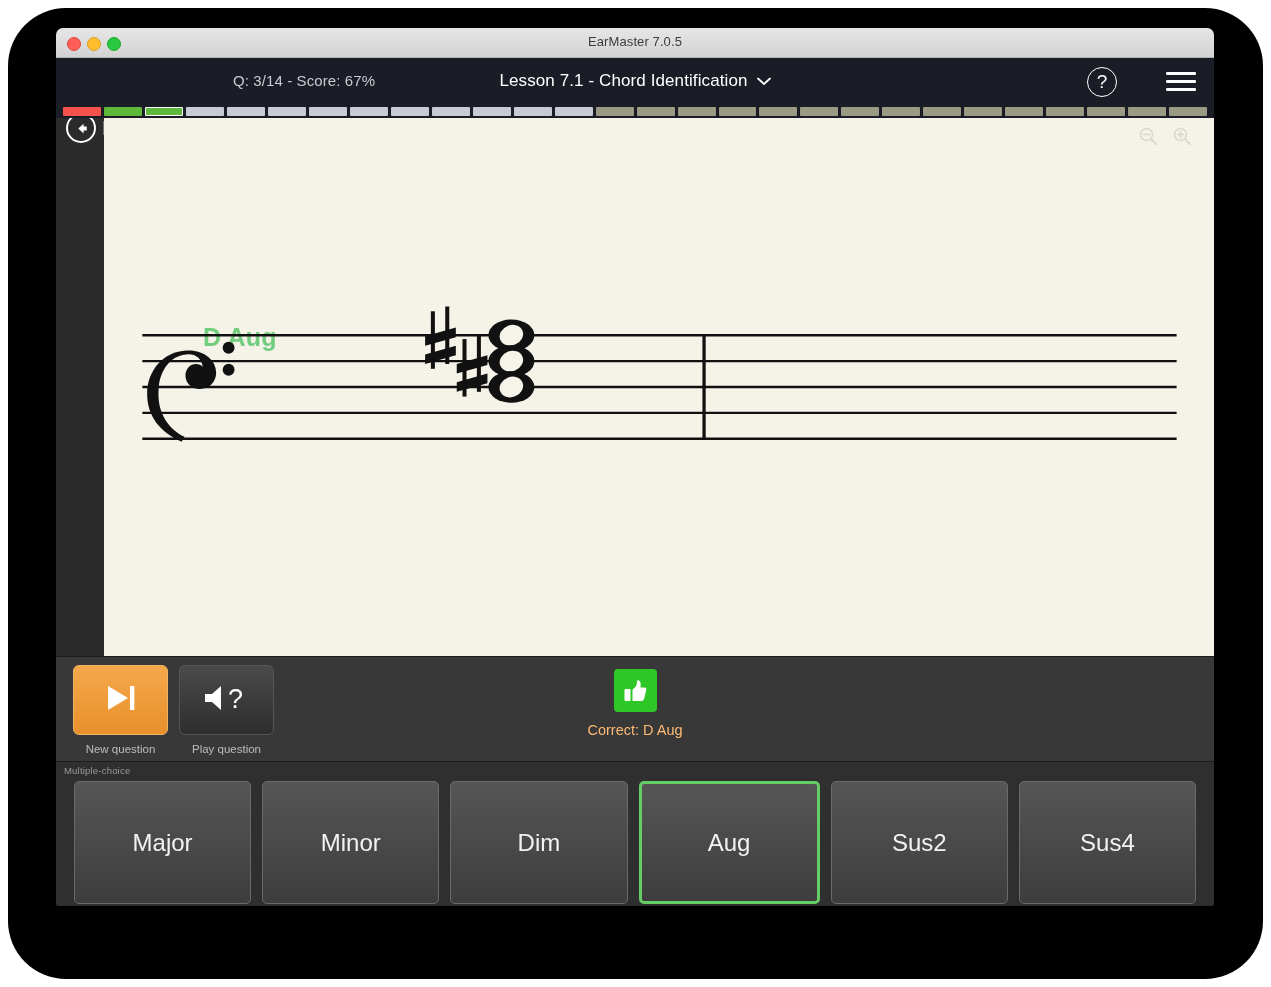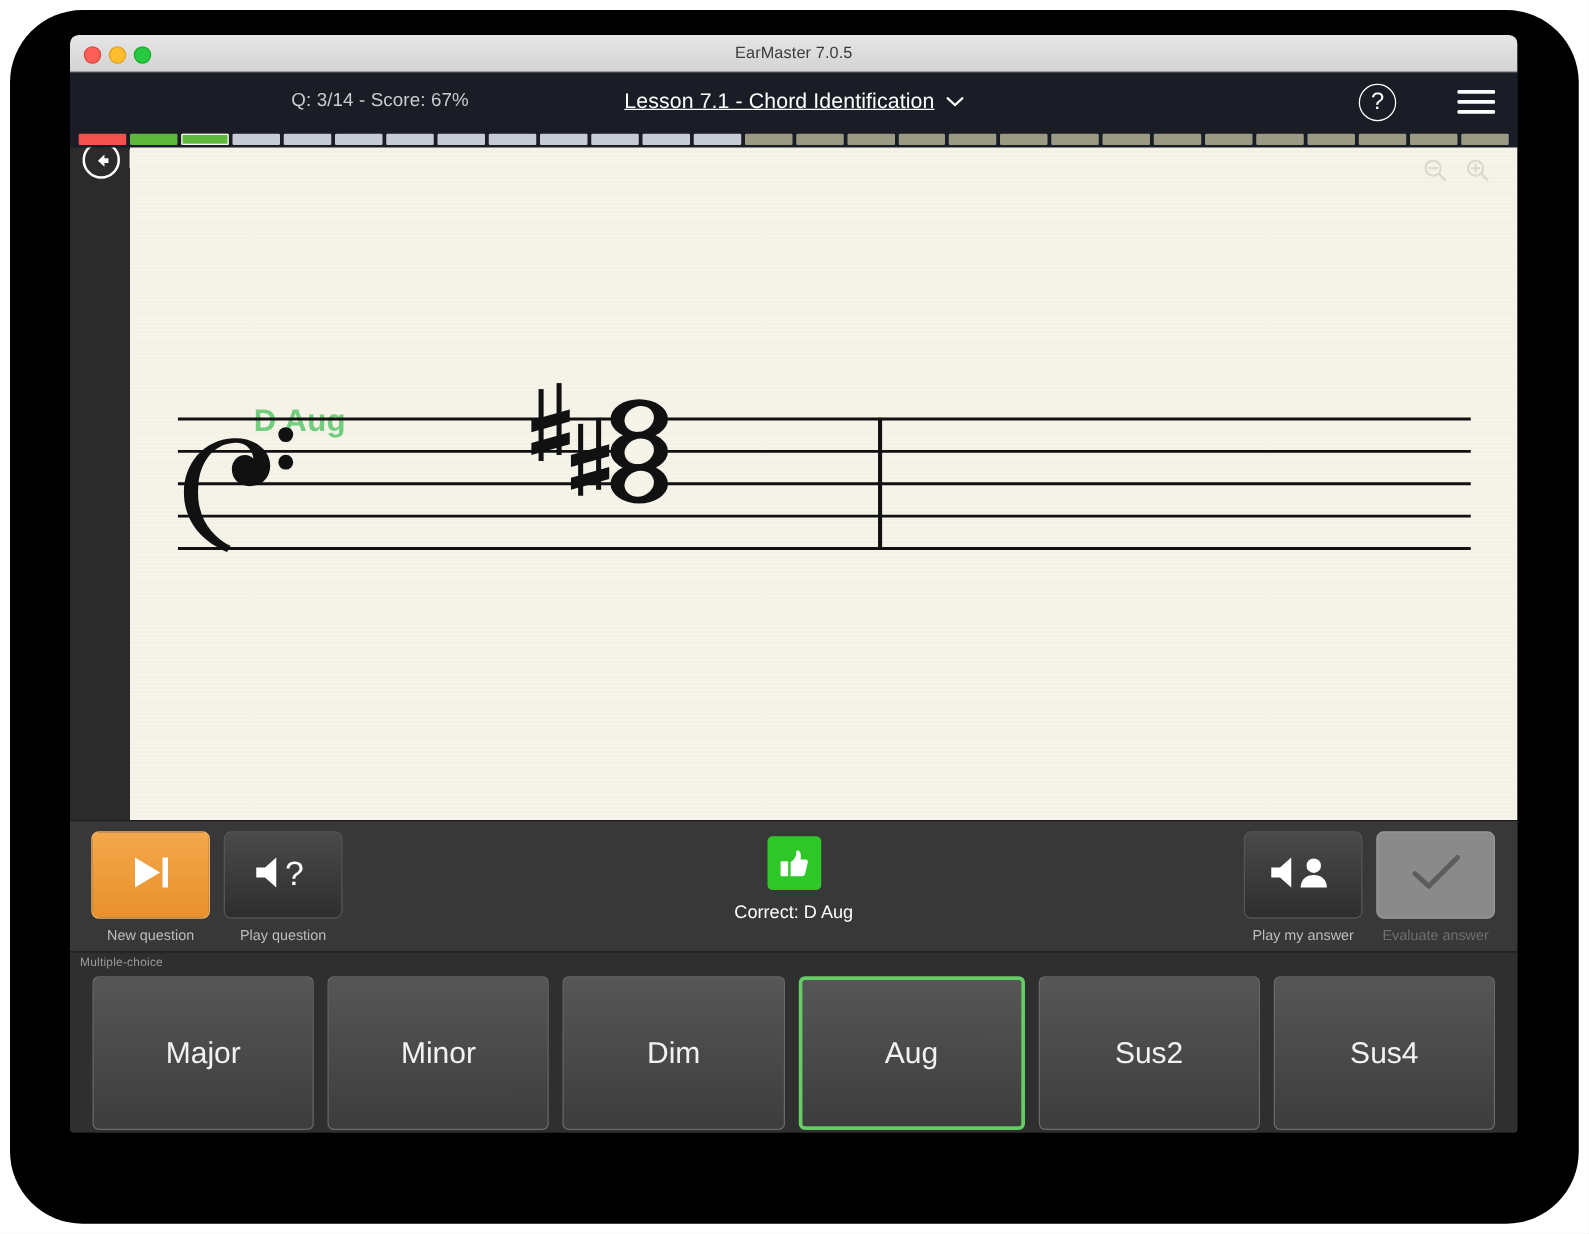--- a/index.html
+++ b/index.html
@@ -109,21 +109,20 @@
     font-size: 17px;
     letter-spacing: 0.1px;
     pointer-events: none;
   }
   #lesson-title .hit {
     display: inline-flex;
     align-items: flex-end;
     gap: 9px;
     pointer-events: auto;
     cursor: pointer;
-    text-decoration: underline;
   }
   #help-btn {
     position: absolute;
     right: 97px; top: 9px;
     width: 28px; height: 28px;
     border: 1.6px solid #ffffff;
     border-radius: 50%;
     color: #ffffff;
     font-size: 19px;
     line-height: 27px;
@@ -252,21 +251,21 @@
     margin: 0 auto;
     border-radius: 4px;
     background: #2ec727;
     display: flex;
     align-items: center;
     justify-content: center;
   }
   #feedback .fb-text {
     margin-top: 10px;
     font-size: 14.5px;
-    color: #ffffff;
+    color: #fdba74;
   }
 
   
   #mc {
     position: relative;
     height: 155px;
     background: #2f2f2f;
     border-top: 1px solid #1d1d1d;
   }
   #mc-label {
@@ -489,45 +488,20 @@
           <svg width="26" height="26" viewBox="0 0 26 26" aria-hidden="true">
             <rect x="2.5" y="11" width="6" height="12" rx="1" fill="#ffffff"></rect>
             <path d="M10.5 23 L10.5 11.5 C13.5 10 15 7.5 15 3.6 C15 2.4 16 2 17 2.6
                      C18.6 3.6 19.2 6 18.4 9.6 L22.6 9.6 C24 9.6 24.6 10.8 24.2 12
                      L22.2 20.6 C21.8 22.3 21 23 19.6 23 Z" fill="#ffffff"></path>
           </svg>
         </div>
         <div class="fb-text">Correct: D Aug</div>
       </div>
 
-      <div class="ctl-group right">
-        <div class="ctl">
-          <div class="pad dark">
-            <span>
-              <svg width="58" height="30" viewBox="0 0 58 30" aria-hidden="true">
-                <path d="M3 11 L10 11 L19 3 L19 27 L10 19 L3 19 Z" fill="#ffffff"></path>
-                <circle cx="37" cy="9.5" r="5.8" fill="#ffffff"></circle>
-                <path d="M26.5 27 C26.5 20.6 31.2 17 37 17 C42.8 17 47.5 20.6 47.5 27 Z" fill="#ffffff"></path>
-              </svg>
-            </span>
-          </div>
-          <div class="cap">Play my answer</div>
-        </div>
-
-        <div class="ctl">
-          <div class="pad disabled">
-            <span>
-              <svg width="42" height="32" viewBox="0 0 42 32" aria-hidden="true">
-                <path d="M4 17 L15 27 L38 4" stroke="#5d5d5d" stroke-width="4" fill="none" stroke-linecap="round" stroke-linejoin="round"></path>
-              </svg>
-            </span>
-          </div>
-          <div class="cap dim">Evaluate answer</div>
-        </div>
-      </div>
     </div>
 
     <div id="mc">
       <div id="mc-label">Multiple-choice</div>
       <div id="mc-row">
           <div class="mc-btn">
             <span>Major</span>
           </div>
           <div class="mc-btn">
             <span>Minor</span>

